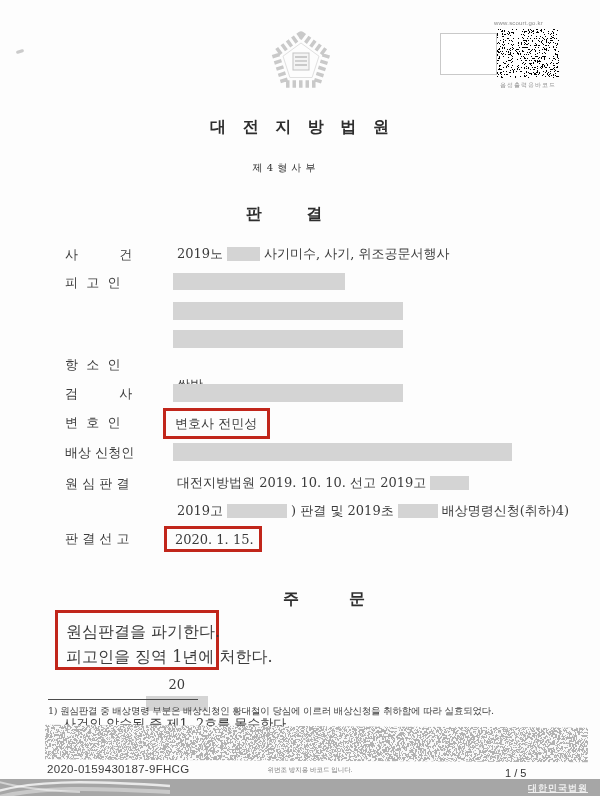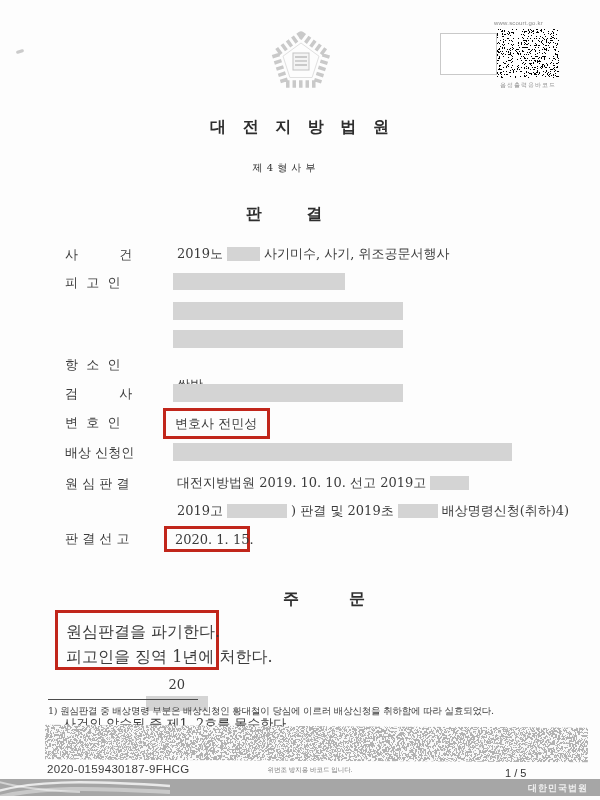--- a/index.html
+++ b/index.html
@@ -28,42 +28,42 @@
   .doc-title { top:204px; left:0; width:568px; text-align:center; font-size:16px;
                font-weight:bold; color:#2e2e2e; }
   
   .lbl { left:65px; font-size:13px; color:#3b3b3b; }
   .val { left:177px; font-size:13px;margin-top:20px; }
   .irow { left:177px; display:flex; align-items:center; gap:4px; font-size:13px; }
   .redact { background:#d4d4d4; display:inline-block; }
   .rbox { border:3px solid #c1261b; background:transparent; }
   .counsel-box { top:408px; left:163px; width:107px; height:31px;
                  display:flex; align-items:center; padding-left:9px; font-size:13px; }
-  .sentence-box { top:526px; left:164px; width:86px; height:26px;
+  .sentence-box { top:526px; left:164px; width:98px; height:26px;
                   display:flex; align-items:center; padding-left:8px; font-size:13px; }
   .order-heading { top:589px; left:0; width:568px; text-align:center; font-size:16px;
                    font-weight:bold; color:#2e2e2e;margin-left:40px; }
   .order-box { top:610px; left:55px; width:164px; height:60px; padding:6px 12px 0 8px;
                font-size:16px; line-height:25px; }
   .forfeit { top:677px; left:63px; display:flex; align-items:center; gap:4px; font-size:13px;flex-direction:column; }
   .fn-sep { top:699px; left:48px; width:150px; height:1px; background:#4c4c4c; }
   .footnote { top:705px; left:48px; width:530px; font-size:9.5px; color:#3d3d3d;
               letter-spacing:-.2px; }
   
   .band { top:726px; left:45px; width:543px; height:35px; transform:rotate(.3deg); }
   .doc-code { top:763px; left:47px; font-size:11.5px; color:#3a3a3a; letter-spacing:.3px;
               font-family:"Liberation Sans",sans-serif; }
   .band-caption { top:766px; left:230px; width:160px; text-align:center; font-size:6.5px;
                   color:#777; font-family:"Liberation Sans",sans-serif; }
   .page-num { top:767px; left:505px; font-size:11px; color:#333;
               font-family:"Liberation Sans",sans-serif; }
   .footer-band { top:779px; left:0; width:600px; height:17px; background:#a6a6a6; }
   .footer-brand { position:absolute; right:12px; top:3px; font-size:9px; color:#efefef;
                   font-weight:bold; letter-spacing:1px;
-                  font-family:"Liberation Sans",sans-serif; }
+                  font-family:"Liberation Sans",sans-serif;text-decoration:underline; }
   .swoosh { position:absolute; left:0; top:0; }
 </style>
 </head>
 <body>
 
 <div class="page">
 
   
   <svg width="0" height="0">
     <defs>

